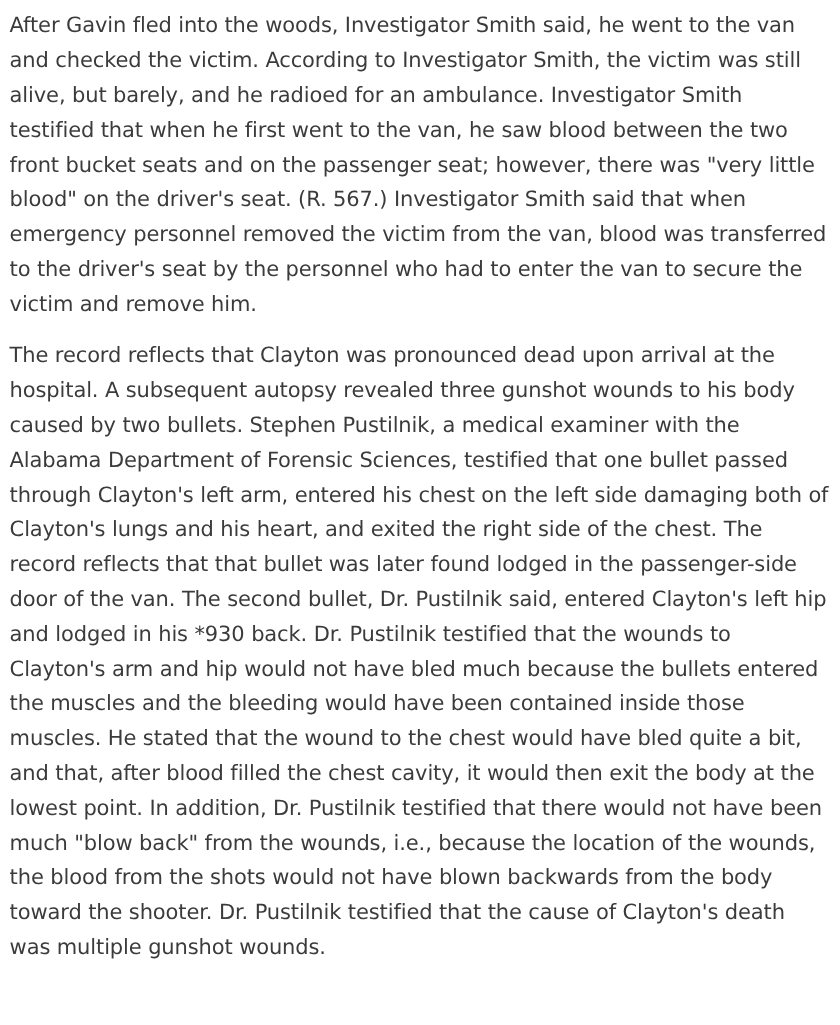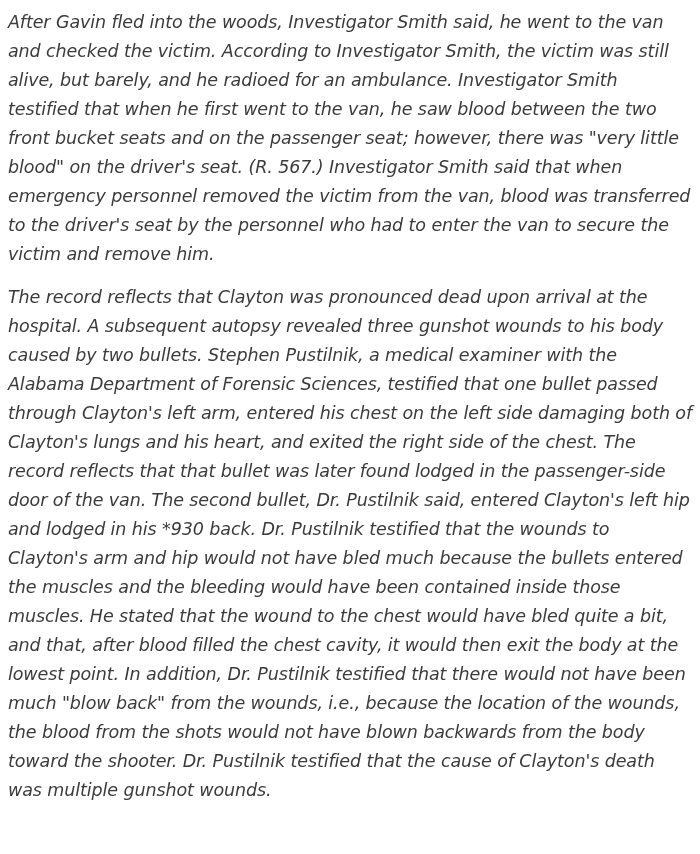--- a/index.html
+++ b/index.html
@@ -21,21 +21,20 @@
     font-family: "DejaVu Sans", "Liberation Sans", sans-serif;
     font-size: 17.5px;
     line-height: 29px;
     color: #3b3b3b;
     letter-spacing: -0.1px;
   }
   .doc-body p {
     margin: 0 0 14px 0;
     text-align: left;
     word-spacing: normal;
-    font-style: italic;
   }
 </style>
 </head>
 <body>
 
 <div class="page" style="background: rgb(255, 255, 255);">
   <div class="doc-body" style="color: rgb(59, 59, 59);">
     <p>After Gavin fled into the woods, Investigator Smith said, he went to the van and checked the victim. According to Investigator Smith, the victim was still alive, but barely, and he radioed for an ambulance. Investigator Smith testified that when he first went to the van, he saw blood between the two front bucket seats and on the passenger seat; however, there was "very little blood" on the driver's seat. (R. 567.) Investigator Smith said that when emergency personnel removed the victim from the van, blood was transferred to the driver's seat by the personnel who had to enter the van to secure the victim and remove him.</p>
     <p>The record reflects that Clayton was pronounced dead upon arrival at the hospital. A subsequent autopsy revealed three gunshot wounds to his body caused by two bullets. Stephen Pustilnik, a medical examiner with the Alabama Department of Forensic Sciences, testified that one bullet passed through Clayton's left arm, entered his chest on the left side damaging both of Clayton's lungs and his heart, and exited the right side of the chest. The record reflects that that bullet was later found lodged in the passenger-side door of the van. The second bullet, Dr. Pustilnik said, entered Clayton's left hip and lodged in his *930 back. Dr. Pustilnik testified that the wounds to Clayton's arm and hip would not have bled much because the bullets entered the muscles and the bleeding would have been contained inside those muscles. He stated that the wound to the chest would have bled quite a bit, and that, after blood filled the chest cavity, it would then exit the body at the lowest point. In addition, Dr. Pustilnik testified that there would not have been much "blow back" from the wounds, i.e., because the location of the wounds, the blood from the shots would not have blown backwards from the body toward the shooter. Dr. Pustilnik testified that the cause of Clayton's death was multiple gunshot wounds.</p>
   </div>

